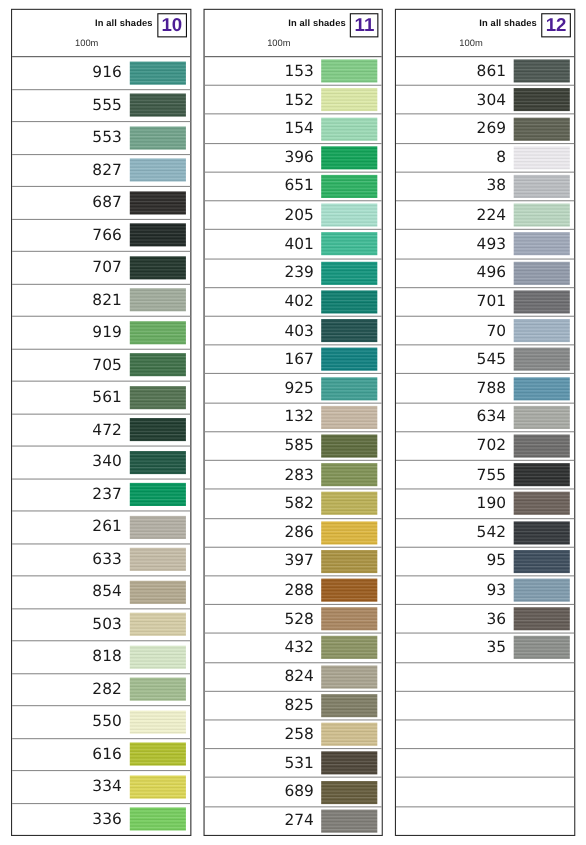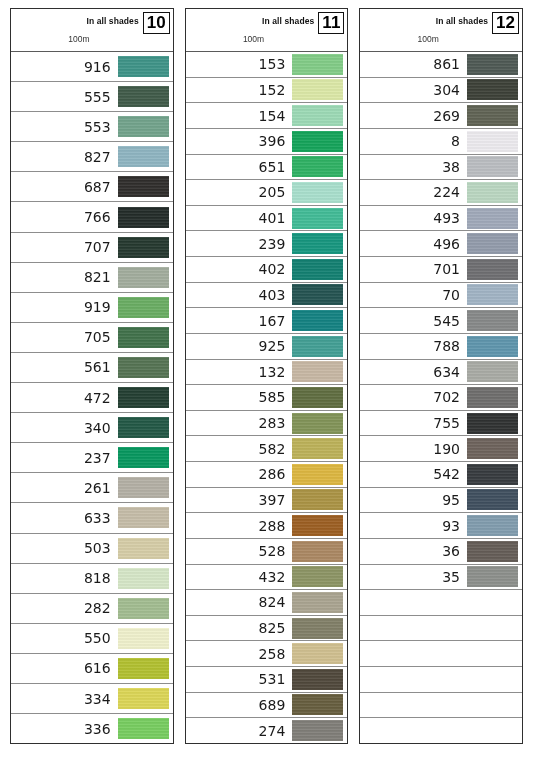--- a/index.html
+++ b/index.html
@@ -11,21 +11,21 @@
     width: 533px;
     height: 768px;
     font-family: "Liberation Sans", sans-serif;
     overflow: hidden;
   }
   #sheet {
     display: flex;
     width: 533px;
     height: 768px;
     box-sizing: border-box;
-    padding: 8px 10px 24px 10px;
+    padding: 8px 10px 8px 10px;
     gap: 11px;
   }
   .column {
     flex: 1 1 0;
     border: 1.5px solid #2f2f2f;
     box-sizing: border-box;
     background: #ffffff;
     display: flex;
     flex-direction: column;
   }
@@ -49,21 +49,21 @@
     font-weight: bold;
     color: #111;
     letter-spacing: 0.1px;
     padding-right: 4px;
     padding-top: 4px;
     white-space: nowrap;
   }
   .hdr-num {
     font-size: 17px;
     font-weight: bold;
-    color: #000000;
+    color: #4c1d95;
     line-height: 1;
     border: 1.4px solid #111;
     padding: 1px 3px 2px 3px;
     min-width: 20px;
     text-align: center;
     box-sizing: border-box;
   }
   .hdr-len {
     font-size: 8.5px;
     color: #333;
@@ -248,20 +248,27 @@
           </div>
         </div>
         <div class="row">
           <span class="code">633</span>
           <div class="swatch-wrap">
             <div class="swatch-inner" style="background: rgb(196, 187, 166);"></div>
             <div class="swatch-tex"></div>
           </div>
         </div>
         <div class="row">
+          <span class="code">854</span>
+          <div class="swatch-wrap">
+            <div class="swatch-inner" style="background: rgb(178, 168, 142);"></div>
+            <div class="swatch-tex"></div>
+          </div>
+        </div>
+        <div class="row">
           <span class="code">503</span>
           <div class="swatch-wrap">
             <div class="swatch-inner" style="background: rgb(213, 204, 165);"></div>
             <div class="swatch-tex"></div>
           </div>
         </div>
         <div class="row">
           <span class="code">818</span>
           <div class="swatch-wrap">
             <div class="swatch-inner" style="background: rgb(213, 230, 198);"></div>

